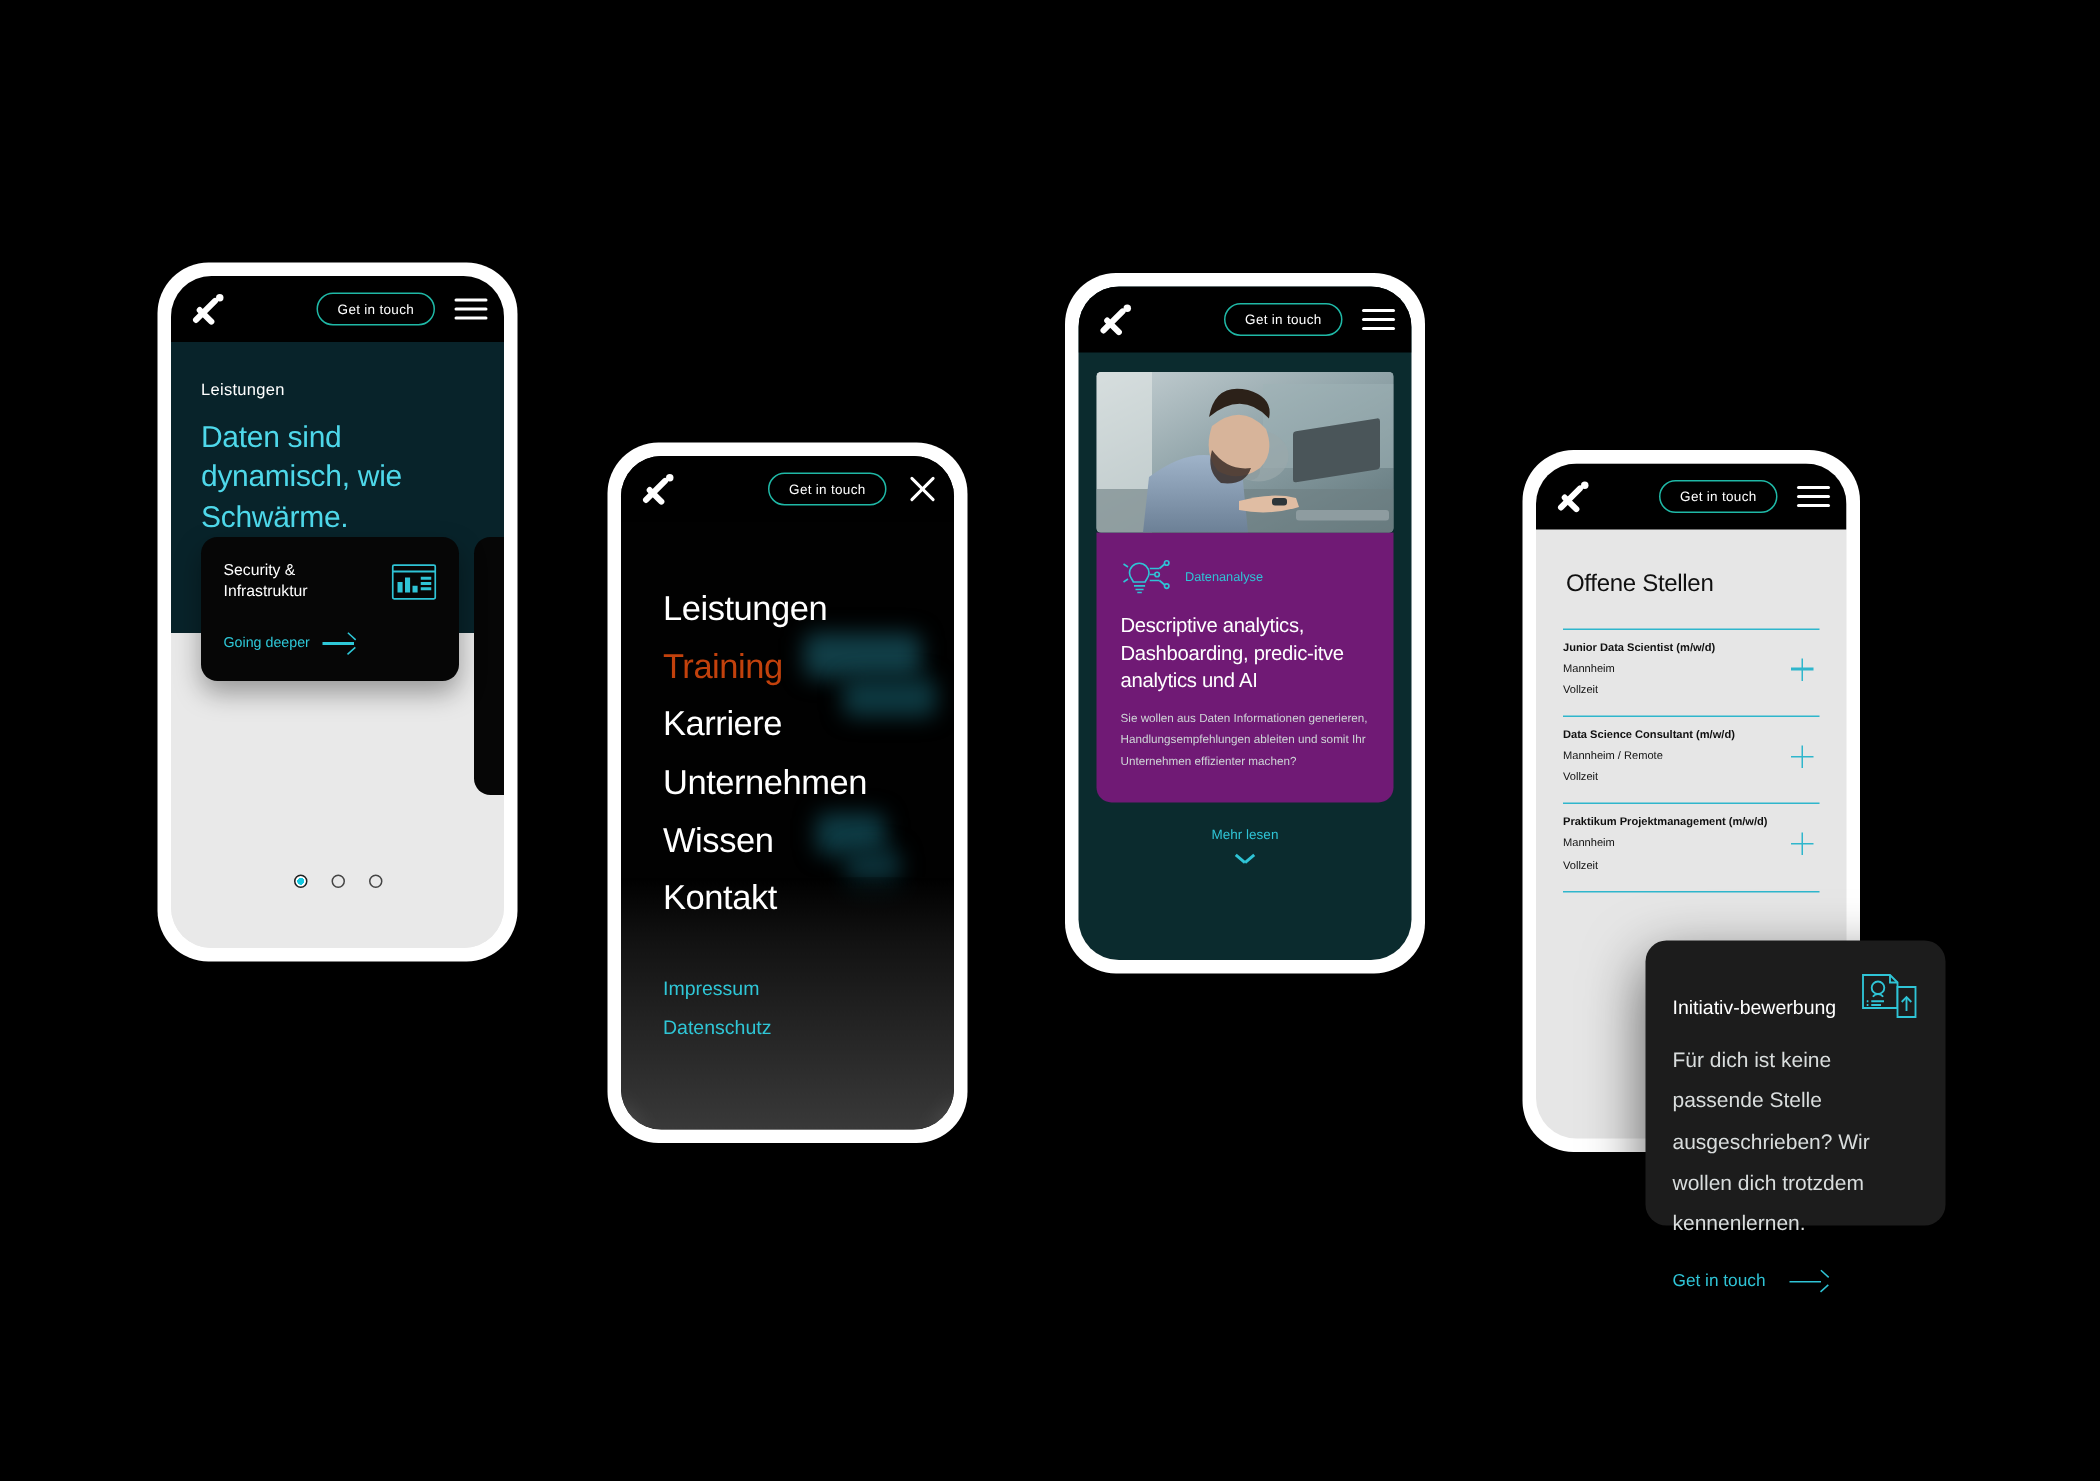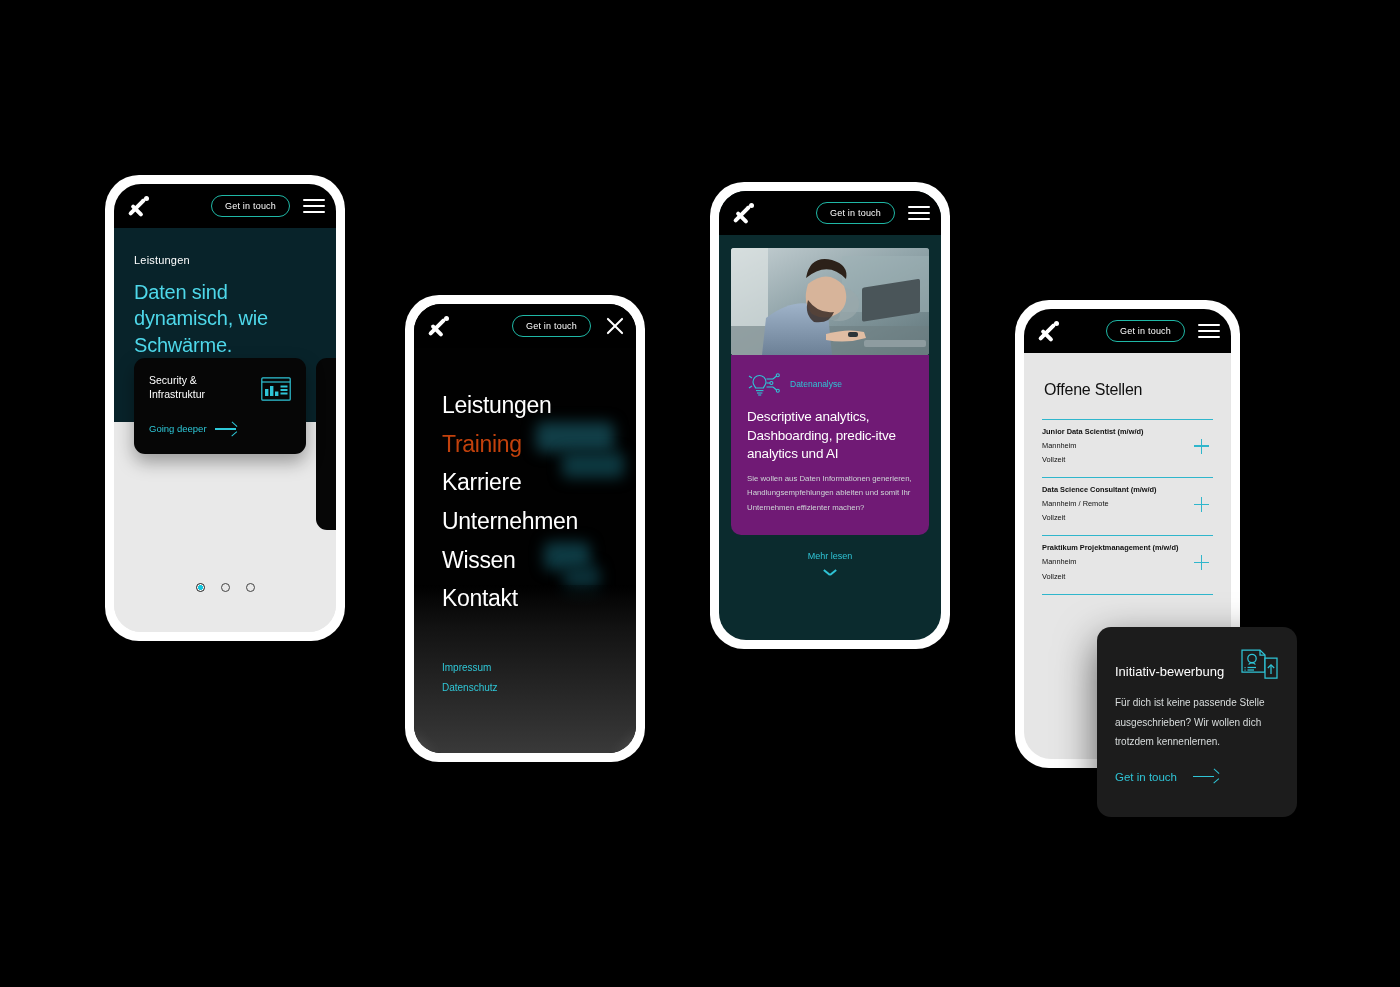--- a/index.html
+++ b/index.html
@@ -71,21 +71,21 @@
   .p1-cardzone { position: relative; flex: 1 1 auto; background: linear-gradient(#08232a 0 64px, #e9e9e9 64px 100%); }
   .card-main {
     position: absolute; left: 20px; top: 0px; width: 172px;
     background: #060606; border-radius: 11px; padding: 16px 15px 20px 15px;
     box-shadow: 0 8px 18px rgba(0,0,0,0.35);
   }
   .card-peek {
     position: absolute; left: 202px; top: 0; width: 60px; height: 172px;
     background: #060606; border-radius: 11px;
   }
-  .card-head-row { display: flex; align-items: flex-end; justify-content: space-between; gap: 8px; }
+  .card-head-row { display: flex; align-items: center; justify-content: space-between; gap: 8px; }
   .card-title { color: #ffffff; font-size: 10.5px; line-height: 1.3; font-weight: 500; }
   .chart-icon { flex: 0 0 auto; }
   .card-body { color: #d7dcdd; font-size: 7.6px; line-height: 1.75; margin-top: 11px; }
   .card-link { color: #2ec8d8; font-size: 9.5px; margin-top: 22px; display: flex; align-items: center; gap: 8px; cursor: pointer; }
   .arrow-r { width: 22px; height: 8px; position: relative; }
   .arrow-r i { position: absolute; background: currentColor; }
   .arrow-r i:nth-child(1) { left: 0; top: 3.2px; width: 21px; height: 1.4px; }
   .arrow-r i:nth-child(2) { right: 0; top: 0.6px; width: 7px; height: 1.4px; transform-origin: right center; transform: rotate(42deg); }
   .arrow-r i:nth-child(3) { right: 0; top: 5.8px; width: 7px; height: 1.4px; transform-origin: right center; transform: rotate(-42deg); }
   .dots { position: absolute; left: 0; right: 0; bottom: 40px; display: flex; justify-content: center; gap: 16px; }
@@ -99,21 +99,21 @@
   .p2-item { font-size: 23px; line-height: 1.68; color: #ffffff; letter-spacing: -0.3px; cursor: pointer; }
   .p2-item.active { color: #c2410c; }
   .p2-blur {
     position: absolute; left: 0; right: 0; bottom: 0; height: 168px;
     background: linear-gradient(180deg, rgba(28,28,28,0) 0%, rgba(34,34,34,0.55) 26%, rgba(62,62,62,0.92) 100%);
     backdrop-filter: blur(6px);
     z-index: 2;
   }
   .p2-ghost { position: absolute; border-radius: 6px; filter: blur(7px); z-index: 1; }
   .p2-legal { position: absolute; left: 28px; bottom: 56px; z-index: 5; }
-  .p2-legal a { display: block; color: #2fc6d6; font-size: 10px; line-height: 1.95; text-decoration: none; cursor: pointer; }
+  .p2-legal a { display: block; color: #2fc6d6; font-size: 13px; line-height: 1.95; text-decoration: none; cursor: pointer; }
 
   
   #phone3 { left: 710px; top: 182px; width: 240px; height: 467px; }
   #phone3 .screen { background: #0b2b2e; display: flex; flex-direction: column; }
   .p3-photo { margin: 13px 12px 0 12px; height: 107px; border-radius: 3px; overflow: hidden; position: relative; background: #7e8f93; }
   .p3-card { margin: 0 12px; background: #701a75; border-radius: 0 0 10px 10px; padding: 16px 16px 20px 16px; flex: 0 0 auto; }
   .p3-tagrow { display: flex; align-items: center; gap: 9px; margin-bottom: 11px; }
   .p3-tag { color: #2fc4d6; font-size: 8.5px; }
   .p3-title { color: #ffffff; font-size: 13.5px; line-height: 1.38; letter-spacing: -0.2px; }
   .p3-text { color: #cfd6d7; font-size: 7.8px; line-height: 1.85; margin-top: 8px; }
@@ -138,21 +138,21 @@
   .plus i:last-child { top: 0; left: 6.8px; width: 1.4px; height: 15px; }
 
   
   #initiativ {
     position: absolute; left: 1097px; top: 627px; width: 200px; height: 190px;
     background: #1c1c1c; border-radius: 14px; padding: 19px 18px;
     box-shadow: 0 14px 40px rgba(0,0,0,0.6);
   }
   .ini-row { display: flex; align-items: flex-end; justify-content: space-between; gap: 10px; }
   .ini-title { color: #ffffff; font-size: 13px; line-height: 1.33; }
-  .ini-text { color: #d9dddd; font-size: 10px; line-height: 1.95; margin-top: 13px; }
+  .ini-text { color: #d9dddd; font-size: 14px; line-height: 1.95; margin-top: 13px; }
   .ini-cta { color: #2fc4d6; font-size: 11.5px; margin-top: 19px; display: flex; align-items: center; gap: 16px; cursor: pointer; }
 
   .svg-icon { display: block; }
 </style>
 </head>
 <body>
 
 <div class="stage">
 
   <div class="phone" id="phone1">

